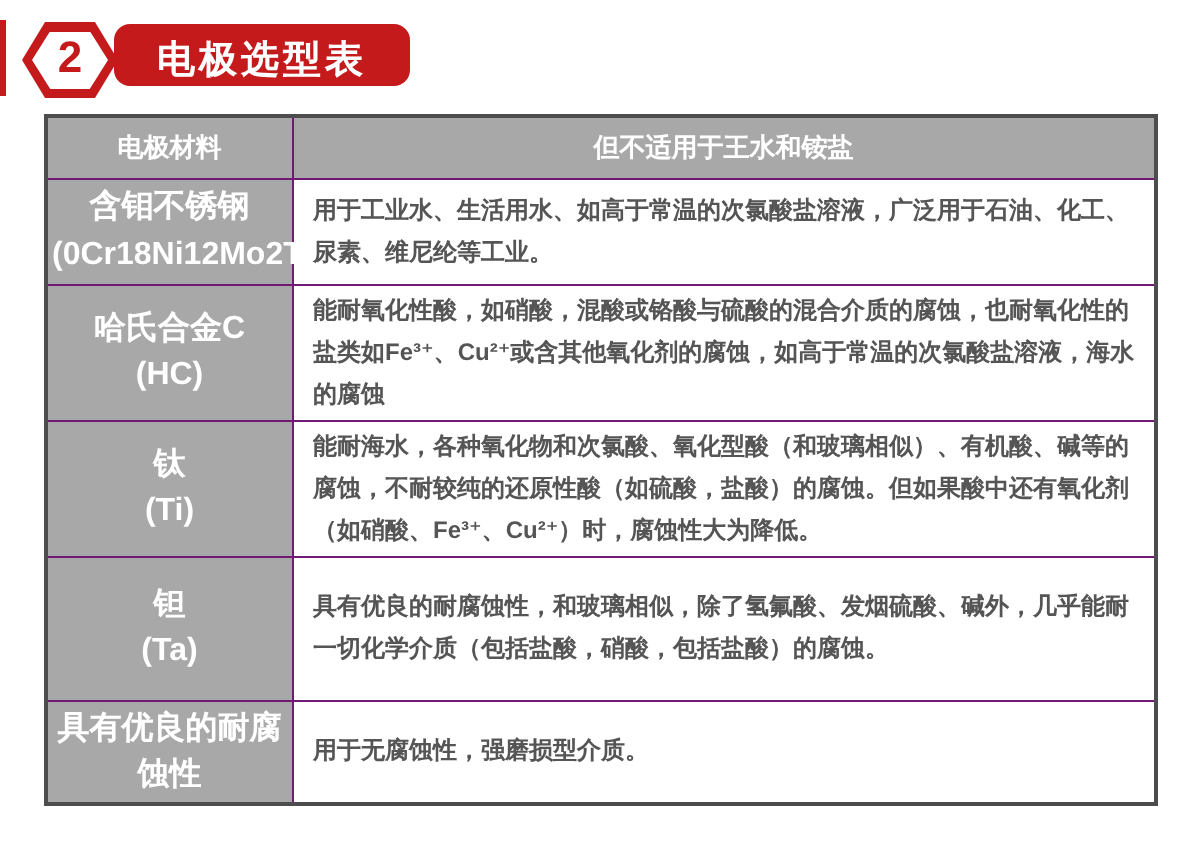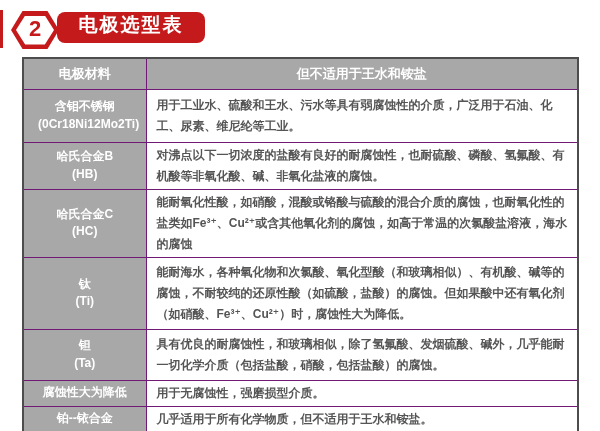--- a/index.html
+++ b/index.html
@@ -38,21 +38,21 @@
     font-weight: bold;
     line-height: 1;
     transform: translateY(-1px);
   }
   .title-banner {
     position: absolute;
     left: 57px; top: 12px;
     width: 148px; height: 31px;
     background: #c51a1b;
     border-radius: 8px;
-    display: flex; align-items: flex-start; justify-content: center;
+    display: flex; align-items: flex-end; justify-content: center;
     z-index: 1;
   }
   .title-banner span {
     color: #ffffff;
     font-size: 19px;
     font-weight: bold;
     letter-spacing: 2px;
     white-space: nowrap;
   }
   
@@ -73,26 +73,26 @@
     background: #a8a8a8;
     color: #ffffff;
     font-size: 13px;
     font-weight: bold;
     text-align: center;
     vertical-align: middle;
   }
   td.cell-material {
     background: #a8a8a8;
     color: #ffffff;
-    font-size: 12px;
+    font-size: 16px;
     font-weight: bold;
     text-align: center;
     vertical-align: middle;
     line-height: 1.45;
-    padding: 2px 14px;
+    padding: 2px 2px;
   }
   td.cell-desc {
     background: #ffffff;
     color: #555555;
     font-size: 12px;
     font-weight: 600;
     line-height: 21px;
     vertical-align: middle;
     padding: 2px 6px 2px 10px;
   }
@@ -125,28 +125,21 @@
       <th class="col-material">电极材料</th>
       <th class="col-desc">但不适用于王水和铵盐</th>
     </tr>
   </thead>
   <tbody>
     <tr>
       <td class="cell-material">
         <div>含钼不锈钢</div>
         <div>(0Cr18Ni12Mo2Ti)</div>
       </td>
-      <td class="cell-desc">用于工业水、硫酸和王水、污水等具有弱腐蚀性的介质，广泛用于石油、化工、尿素、维尼纶等工业。</td>
-    </tr>
-    <tr>
-      <td class="cell-material">
-        <div>哈氏合金B</div>
-        <div>(HB)</div>
-      </td>
-      <td class="cell-desc">对沸点以下一切浓度的盐酸有良好的耐腐蚀性，也耐硫酸、磷酸、氢氟酸、有机酸等非氧化酸、碱、非氧化盐液的腐蚀。</td>
+      <td class="cell-desc">用于工业水、生活用水、如高于常温的次氯酸盐溶液，广泛用于石油、化工、尿素、维尼纶等工业。</td>
     </tr>
     <tr>
       <td class="cell-material">
         <div>哈氏合金C</div>
         <div>(HC)</div>
       </td>
       <td class="cell-desc">能耐氧化性酸，如硝酸，混酸或铬酸与硫酸的混合介质的腐蚀，也耐氧化性的盐类如Fe³⁺、Cu²⁺或含其他氧化剂的腐蚀，如高于常温的次氯酸盐溶液，海水的腐蚀</td>
     </tr>
     <tr>
       <td class="cell-material">
@@ -157,26 +150,19 @@
     </tr>
     <tr>
       <td class="cell-material">
         <div>钽</div>
         <div>(Ta)</div>
       </td>
       <td class="cell-desc">具有优良的耐腐蚀性，和玻璃相似，除了氢氟酸、发烟硫酸、碱外，几乎能耐一切化学介质（包括盐酸，硝酸，包括盐酸）的腐蚀。</td>
     </tr>
     <tr>
       <td class="cell-material">
-        <div>腐蚀性大为降低</div>
+        <div>具有优良的耐腐蚀性</div>
         <div></div>
       </td>
       <td class="cell-desc">用于无腐蚀性，强磨损型介质。</td>
-    </tr>
-    <tr>
-      <td class="cell-material">
-        <div>铂--铱合金</div>
-        <div></div>
-      </td>
-      <td class="cell-desc">几乎适用于所有化学物质，但不适用于王水和铵盐。</td>
     </tr>
   </tbody>
 </table>
 
 </body></html>

